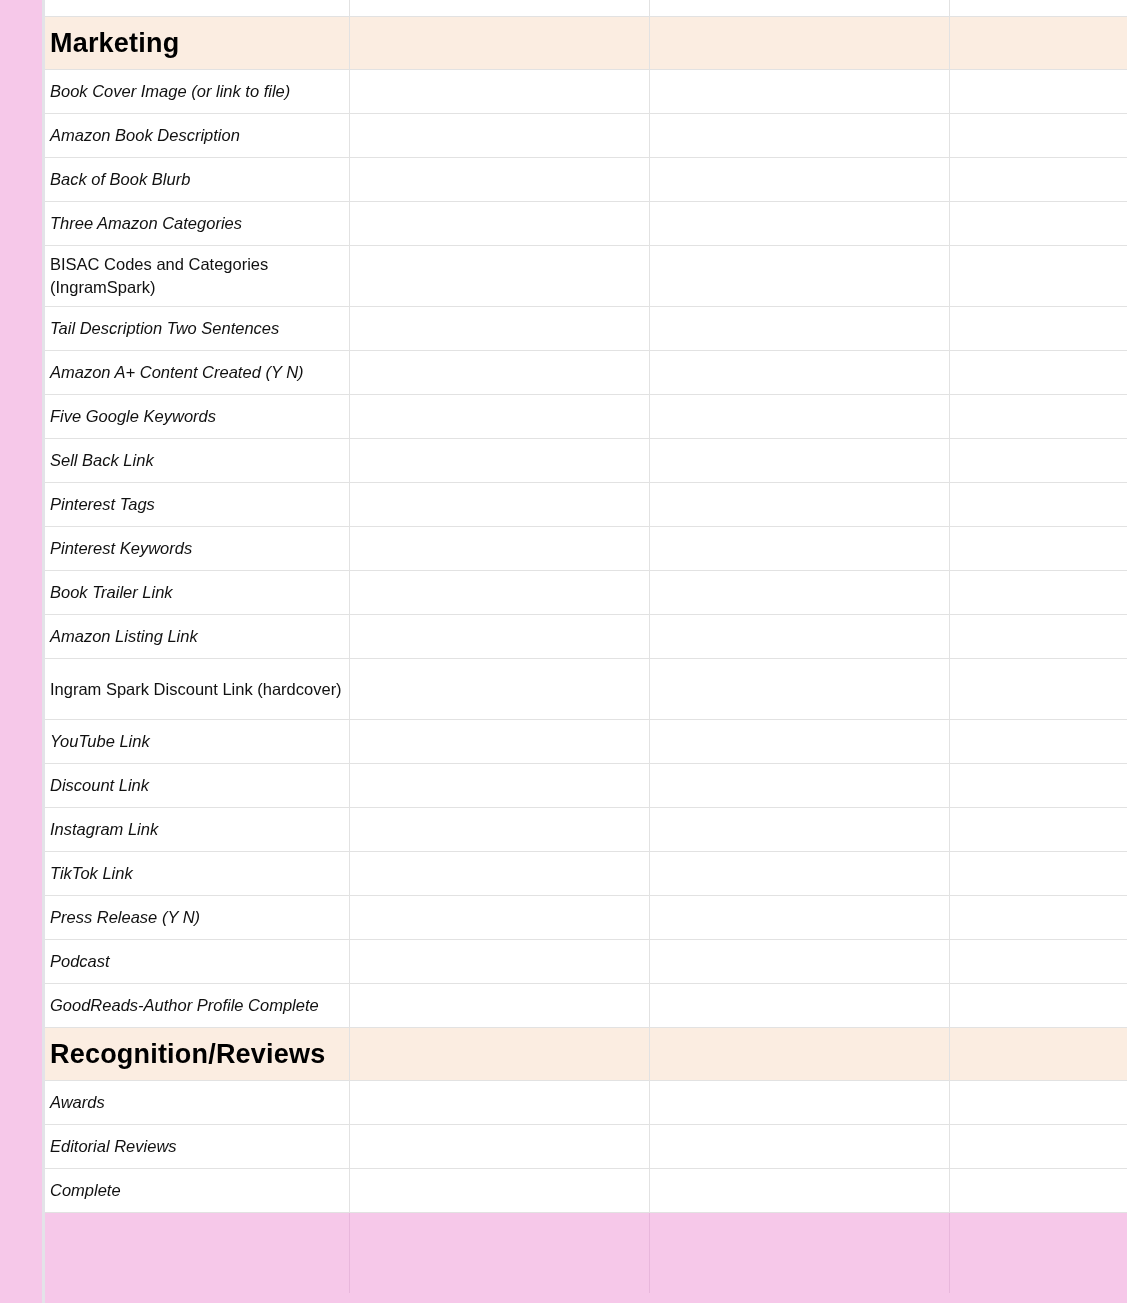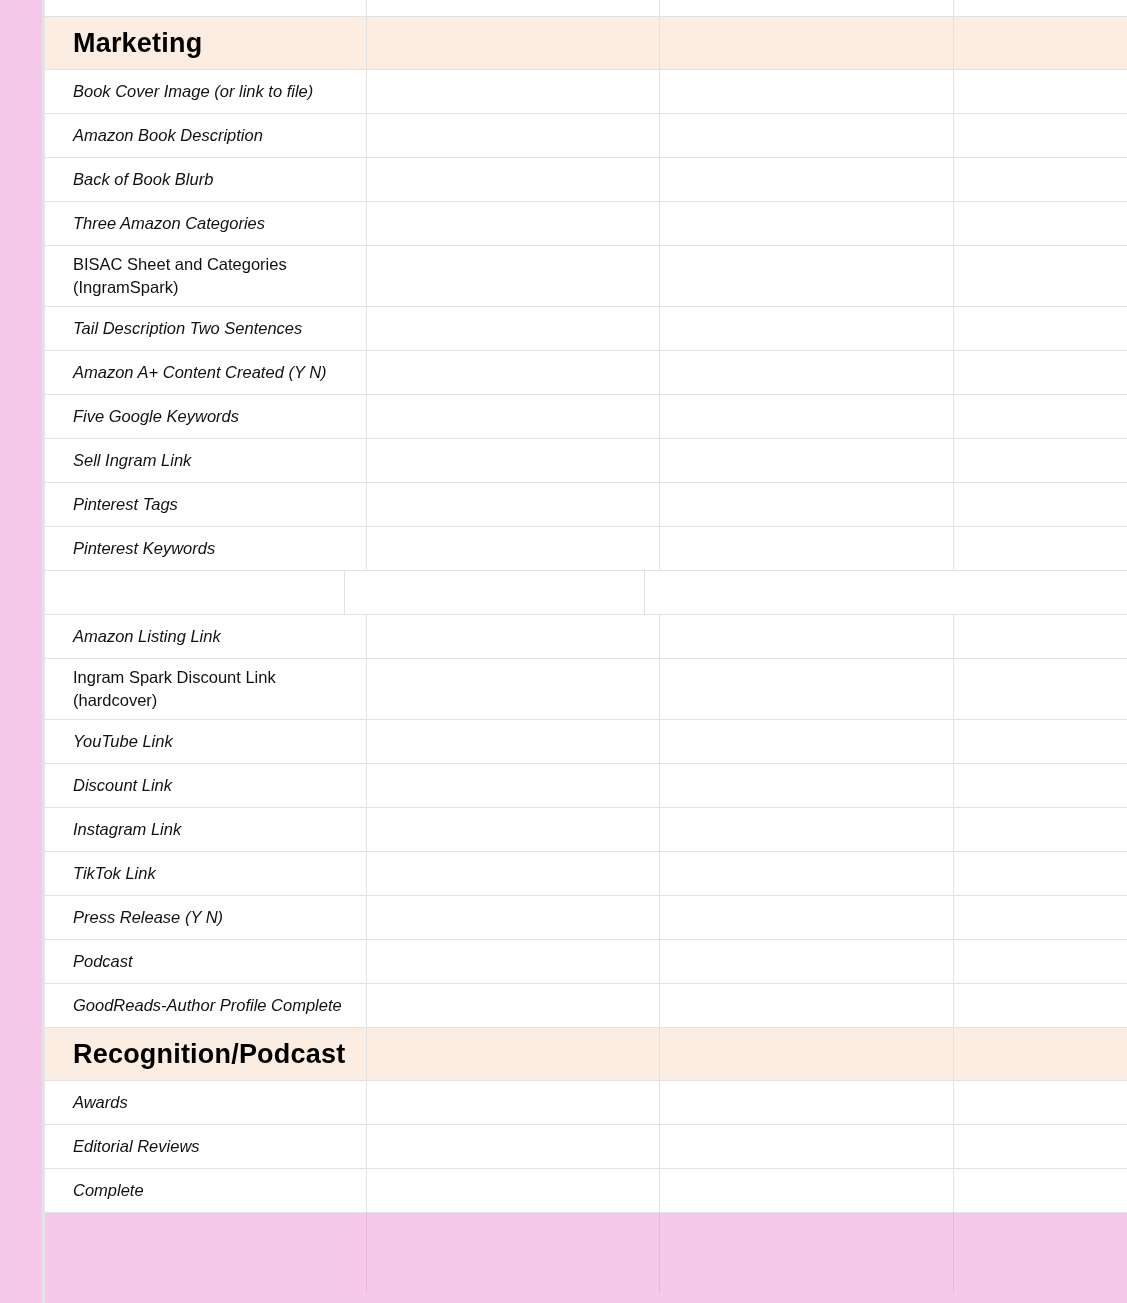--- a/index.html
+++ b/index.html
@@ -22,21 +22,21 @@
     }
     .row {
       display: flex; border-bottom: 1px solid #e2e2e2; background: #ffffff;
     }
     .row.section { background: #fbede1; }
     .row.footer { background: #f6c8e9; height: 80px; border-bottom: none; }
     .cell {
       border-right: 1px solid #e2e2e2; box-sizing: border-box;
       display: flex; align-items: center;
     }
-    .c0 { width: 305px; padding: 0 5px; font-size: 16.5px; color: #111; line-height: 23px; margin-left: 23px; }
+    .c0 { width: 305px; padding: 0 5px; font-size: 16.5px; color: #111; line-height: 23px; }
     .c1 { width: 300px; }
     .c2 { width: 300px; }
     .c3 { width: 177px; border-right: none; }
     .row.h43 { height: 43px; font-style: italic; }
     .row.h60 { height: 60px; }
     .row.h52 { height: 52px; }
     .section .c0 { font-size: 27px; font-weight: bold; color: #000; letter-spacing: 0.2px; }
     .footer .cell { border-right: 1px solid #e8b7dc; }
     .footer .c3 { border-right: none; }
   </style>
@@ -80,21 +80,21 @@
         <div class="cell c2"></div>
         <div class="cell c3"></div>
       </div>
       <div class="row h43">
         <div class="cell c0">Three Amazon Categories</div>
         <div class="cell c1"></div>
         <div class="cell c2"></div>
         <div class="cell c3"></div>
       </div>
       <div class="row h60">
-        <div class="cell c0">BISAC Sheet and Categories (IngramSpark)</div>
+        <div class="cell c0">BISAC Codes and Categories (IngramSpark)</div>
         <div class="cell c1"></div>
         <div class="cell c2"></div>
         <div class="cell c3"></div>
       </div>
       <div class="row h43">
         <div class="cell c0">Tail Description Two Sentences</div>
         <div class="cell c1"></div>
         <div class="cell c2"></div>
         <div class="cell c3"></div>
       </div>
@@ -104,38 +104,39 @@
         <div class="cell c2"></div>
         <div class="cell c3"></div>
       </div>
       <div class="row h43">
         <div class="cell c0">Five Google Keywords</div>
         <div class="cell c1"></div>
         <div class="cell c2"></div>
         <div class="cell c3"></div>
       </div>
       <div class="row h43">
-        <div class="cell c0">Sell Ingram Link</div>
+        <div class="cell c0">Sell Back Link</div>
         <div class="cell c1"></div>
         <div class="cell c2"></div>
         <div class="cell c3"></div>
       </div>
       <div class="row h43">
         <div class="cell c0">Pinterest Tags</div>
         <div class="cell c1"></div>
         <div class="cell c2"></div>
         <div class="cell c3"></div>
       </div>
       <div class="row h43">
         <div class="cell c0">Pinterest Keywords</div>
         <div class="cell c1"></div>
         <div class="cell c2"></div>
         <div class="cell c3"></div>
       </div>
       <div class="row h43">
+        <div class="cell c0">Book Trailer Link</div>
         <div class="cell c1"></div>
         <div class="cell c2"></div>
         <div class="cell c3"></div>
       </div>
       <div class="row h43">
         <div class="cell c0">Amazon Listing Link</div>
         <div class="cell c1"></div>
         <div class="cell c2"></div>
         <div class="cell c3"></div>
       </div>
@@ -183,21 +184,21 @@
       </div>
       <div class="row h43">
         <div class="cell c0">GoodReads-Author Profile Complete</div>
         <div class="cell c1"></div>
         <div class="cell c2"></div>
         <div class="cell c3"></div>
       </div>
     </div>
 
   <div class="row section h52">
-    <div class="cell c0">Recognition/Podcast</div>
+    <div class="cell c0">Recognition/Reviews</div>
     <div class="cell c1"></div>
     <div class="cell c2"></div>
     <div class="cell c3"></div>
   </div>
 
   <div id="recognition-rows">
       <div class="row h43">
         <div class="cell c0">Awards</div>
         <div class="cell c1"></div>
         <div class="cell c2"></div>

